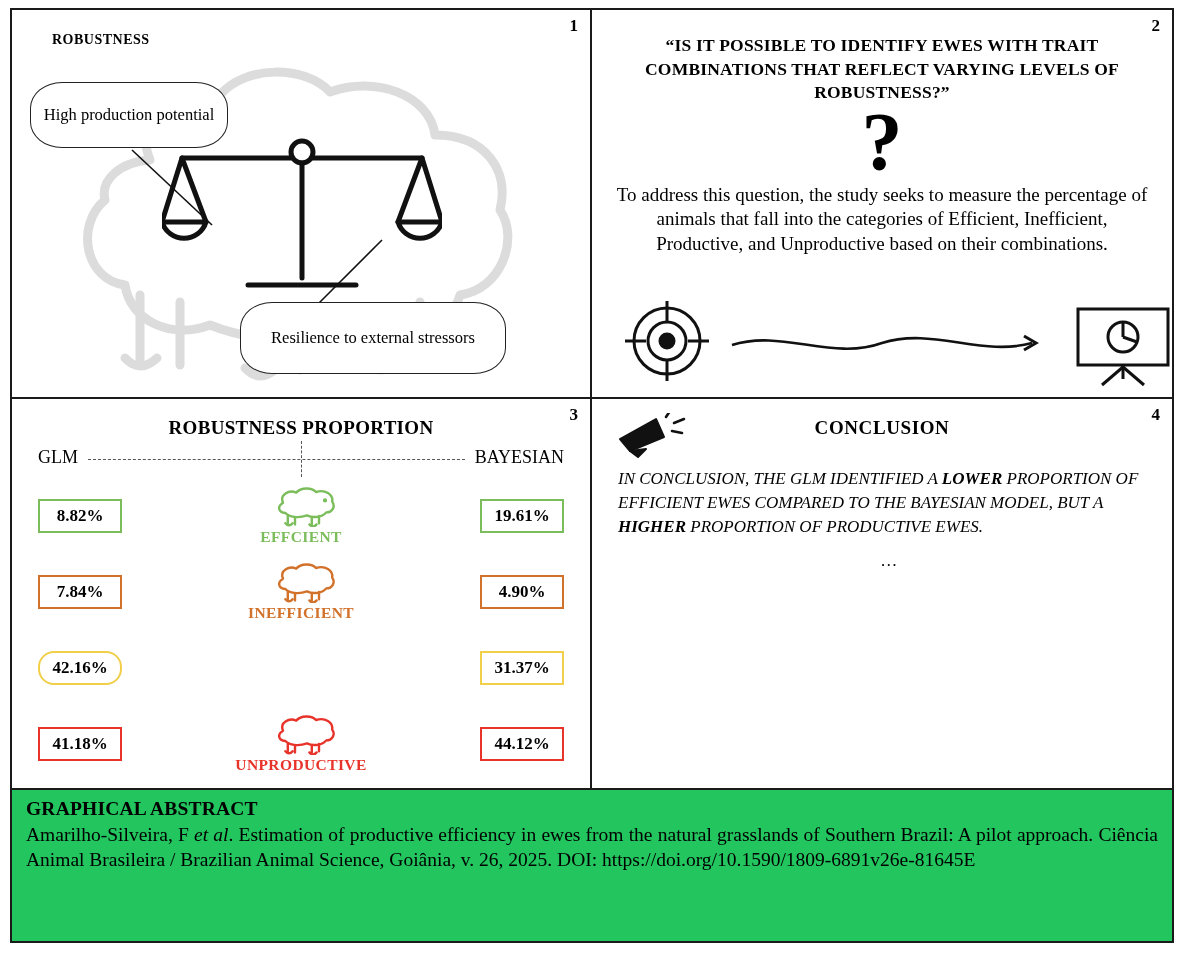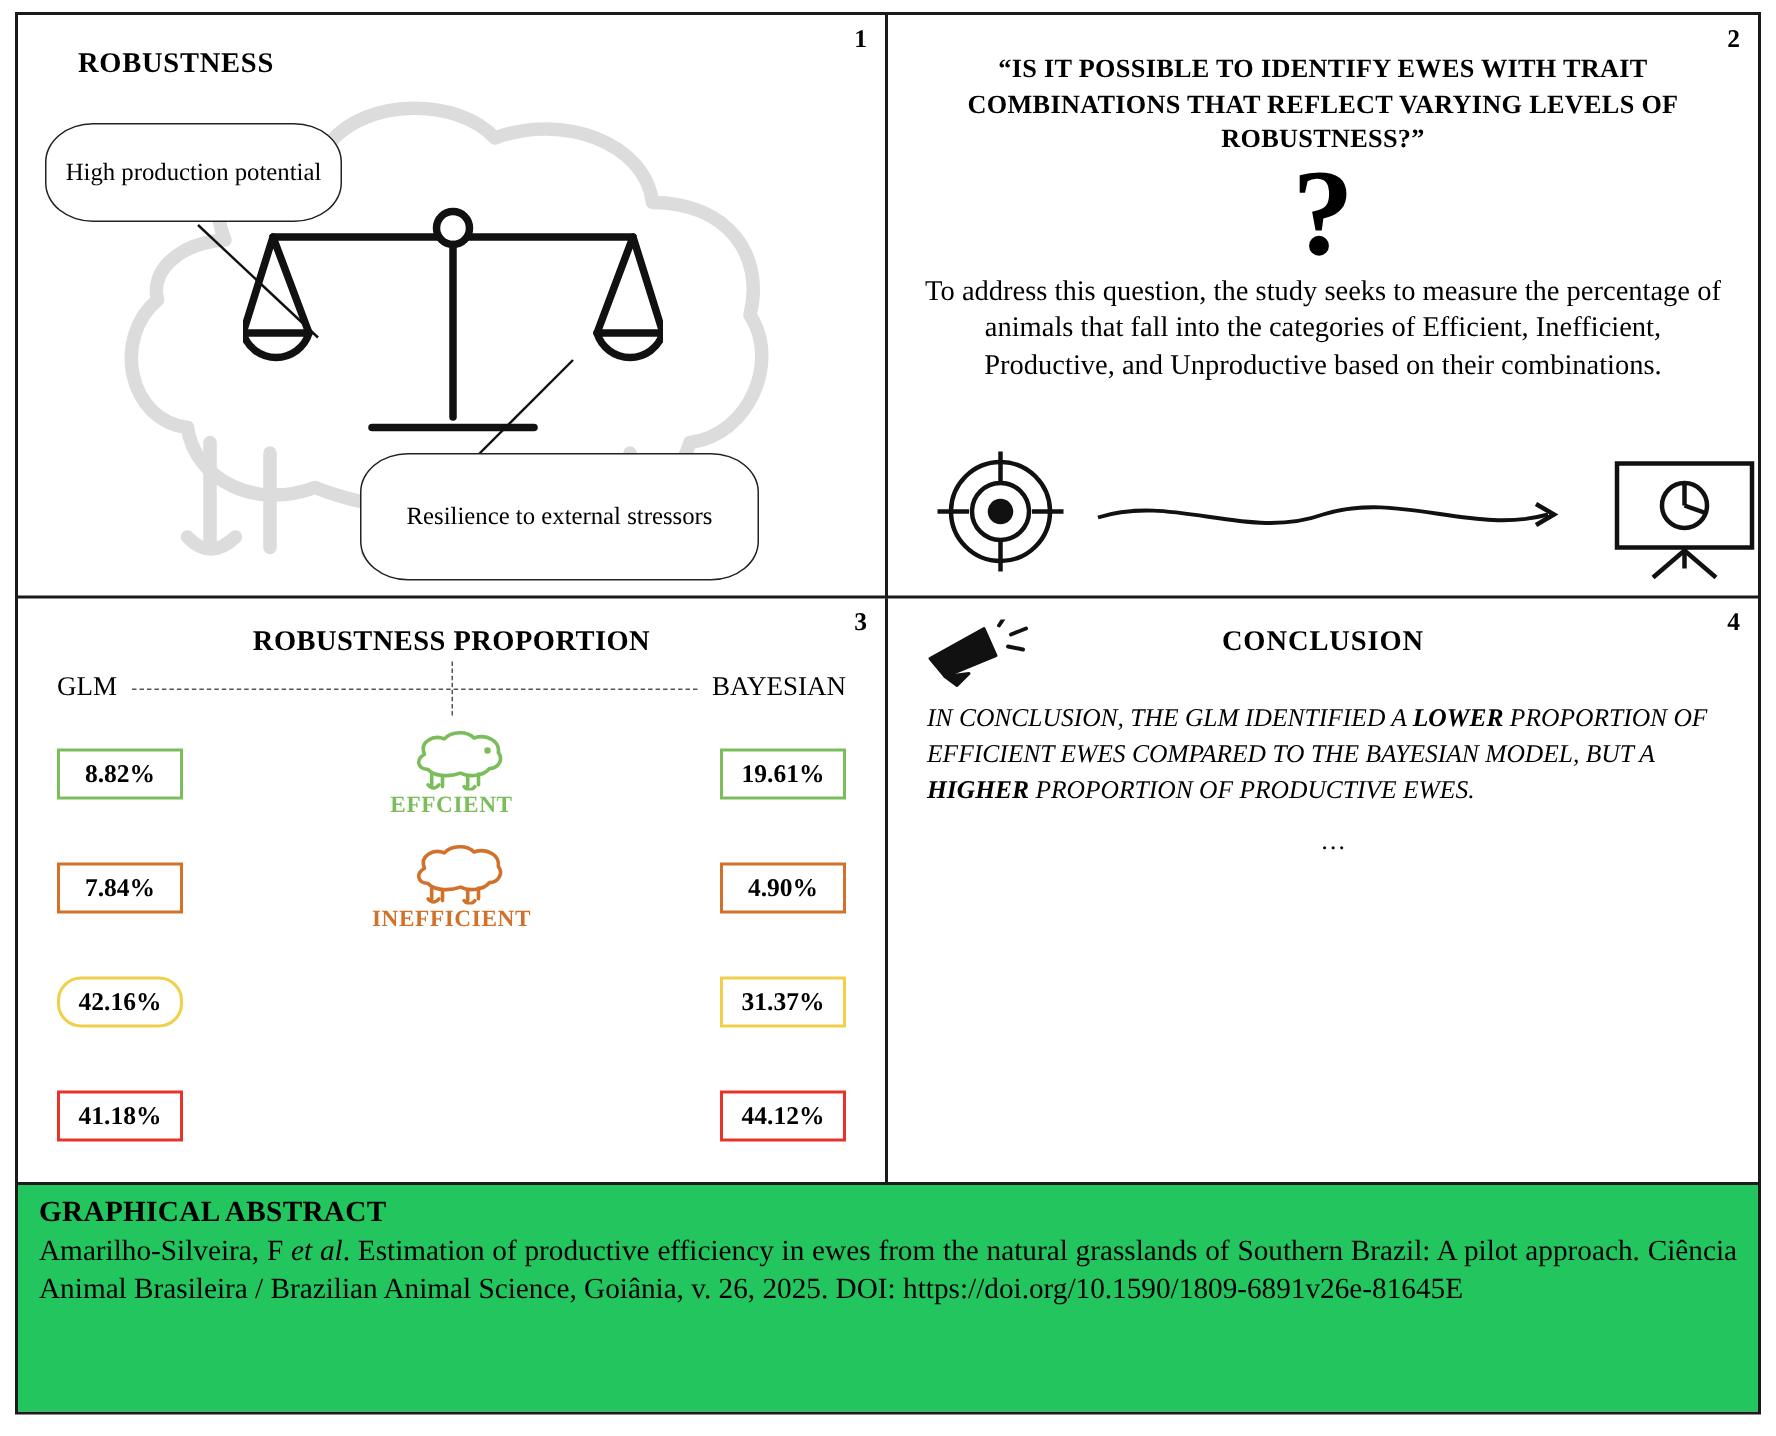--- a/index.html
+++ b/index.html
@@ -54,21 +54,21 @@
     font-size: 17px;
     font-family: "Liberation Serif", serif;
   }
 
   
   .q1-title {
     position: absolute;
     left: 40px;
     top: 22px;
     font-weight: bold;
-    font-size: 19px;
+    font-size: 14px;
     letter-spacing: 0.5px;
   }
   .sheep-ghost {
     position: absolute;
     left: 18px;
     top: 30px;
     width: 540px;
     height: 350px;
     opacity: 1;
   }
@@ -87,21 +87,21 @@
     font-size: 16.5px;
     line-height: 1.25;
     text-align: center;
     display: flex;
     align-items: center;
     justify-content: center;
     padding: 6px 10px;
     box-sizing: border-box;
   }
   .bubble-1 { left: 18px; top: 72px; width: 198px; height: 66px; }
-  .bubble-2 { left: 228px; top: 292px; width: 266px; height: 85px; }
+  .bubble-2 { left: 228px; top: 292px; width: 266px; height: 72px; }
   .leader {
     position: absolute;
     pointer-events: none;
   }
 
   
   .q2-quote {
     margin: 24px 26px 0 26px;
     font-weight: bold;
     font-size: 17.5px;
@@ -381,20 +381,31 @@
             <div class="val" style="border-color:#d2712a;">4.90%</div>
           </div>
 
           <div class="row">
             <div class="val" style="border-color:#f2cf4a;border-radius:16px;">42.16%</div>
             <div class="val" style="border-color:#f2cf4a;">31.37%</div>
           </div>
 
           <div class="row">
             <div class="val" style="border-color:#e8332a;">41.18%</div>
+            <div class="row-center">
+              <svg width="72" height="40" viewBox="0 0 120 66">
+                <g fill="none" stroke="#e8332a" stroke-width="4" stroke-linecap="round" stroke-linejoin="round">
+                  <path d="M30,26 C24,12 40,4 52,9 C60,0 78,0 85,8 C100,3 114,12 112,24 C118,32 112,42 102,42
+                           C96,50 80,52 70,47 C56,52 40,50 34,43 C22,42 20,32 30,26 Z"></path>
+                  <path d="M38,48 L38,60 M50,50 L50,62 M78,50 L78,62 M90,48 L90,60"></path>
+                  <path d="M34,60 q6,7 12,0 M74,62 q6,7 12,0"></path>
+                </g>
+              </svg>
+              <div class="cat-label" style="color:#e8332a;">UNPRODUCTIVE</div>
+            </div>
             <div class="val" style="border-color:#e8332a;">44.12%</div>
           </div>
 
         </div>
       </div>
 
       <div class="quad q4">
         <span class="quad-num">4</span>
         <div class="q4-head">
           <svg class="megaphone" width="78" height="46" viewBox="0 0 78 46">

